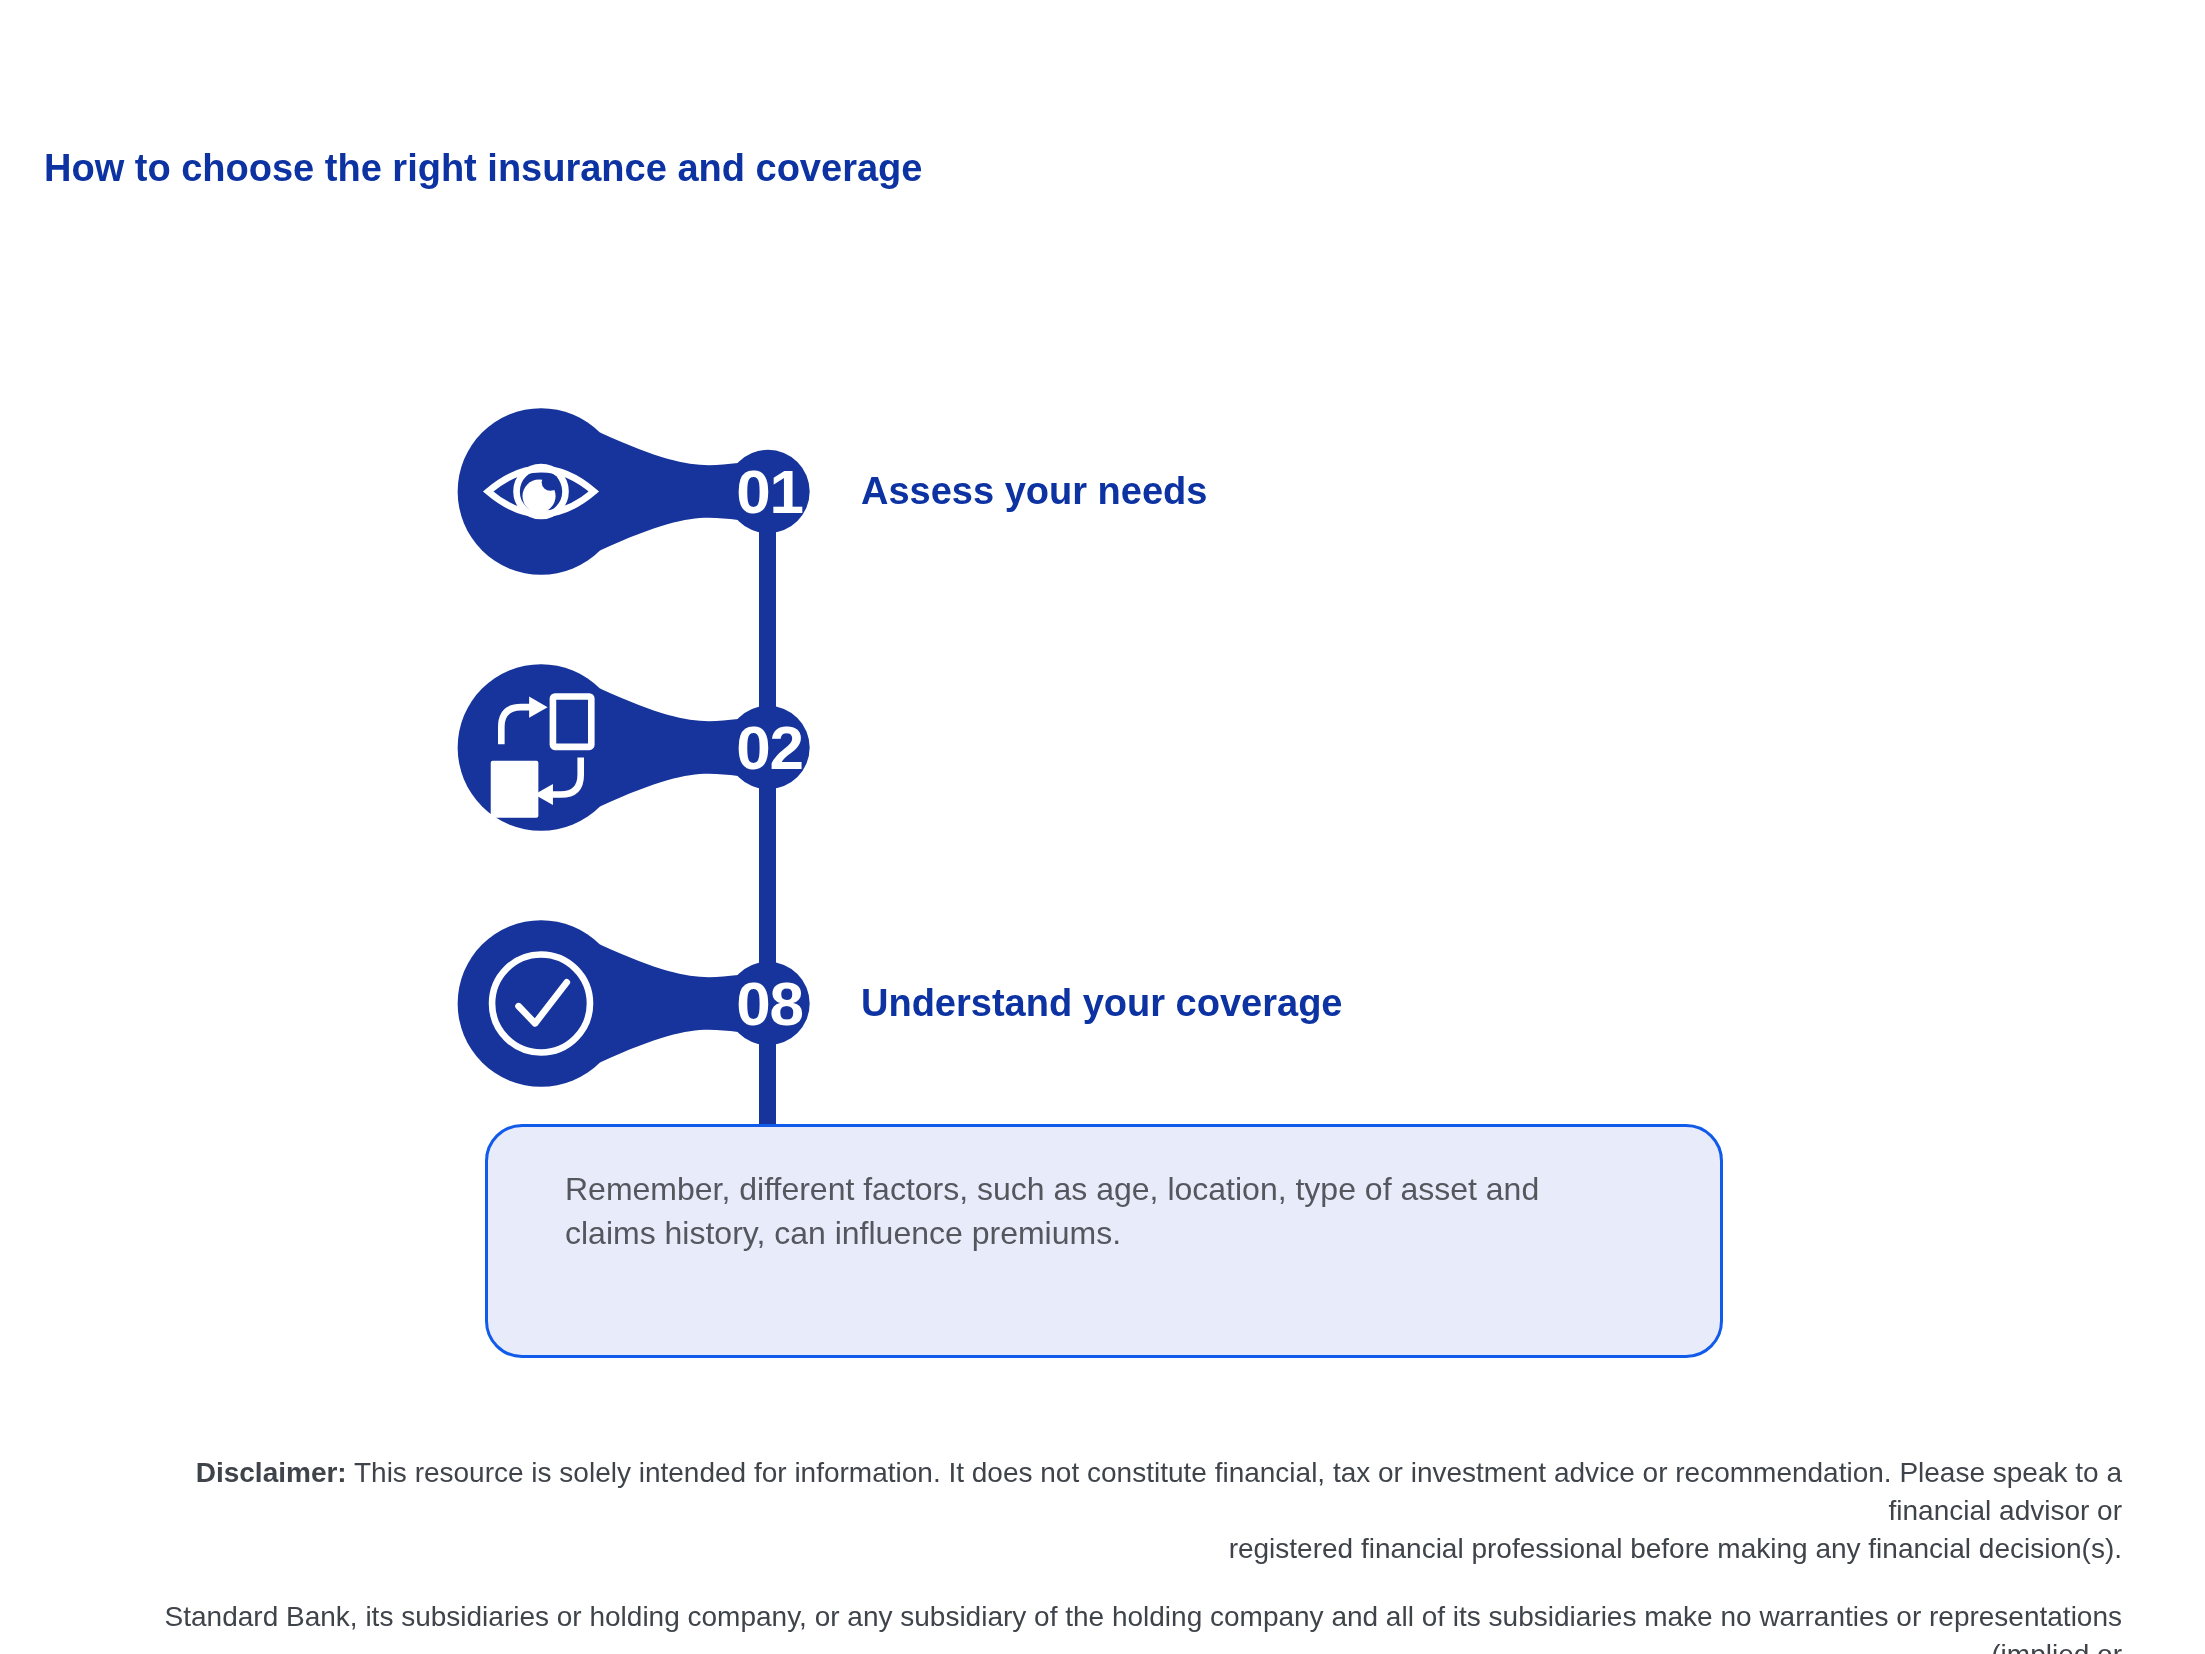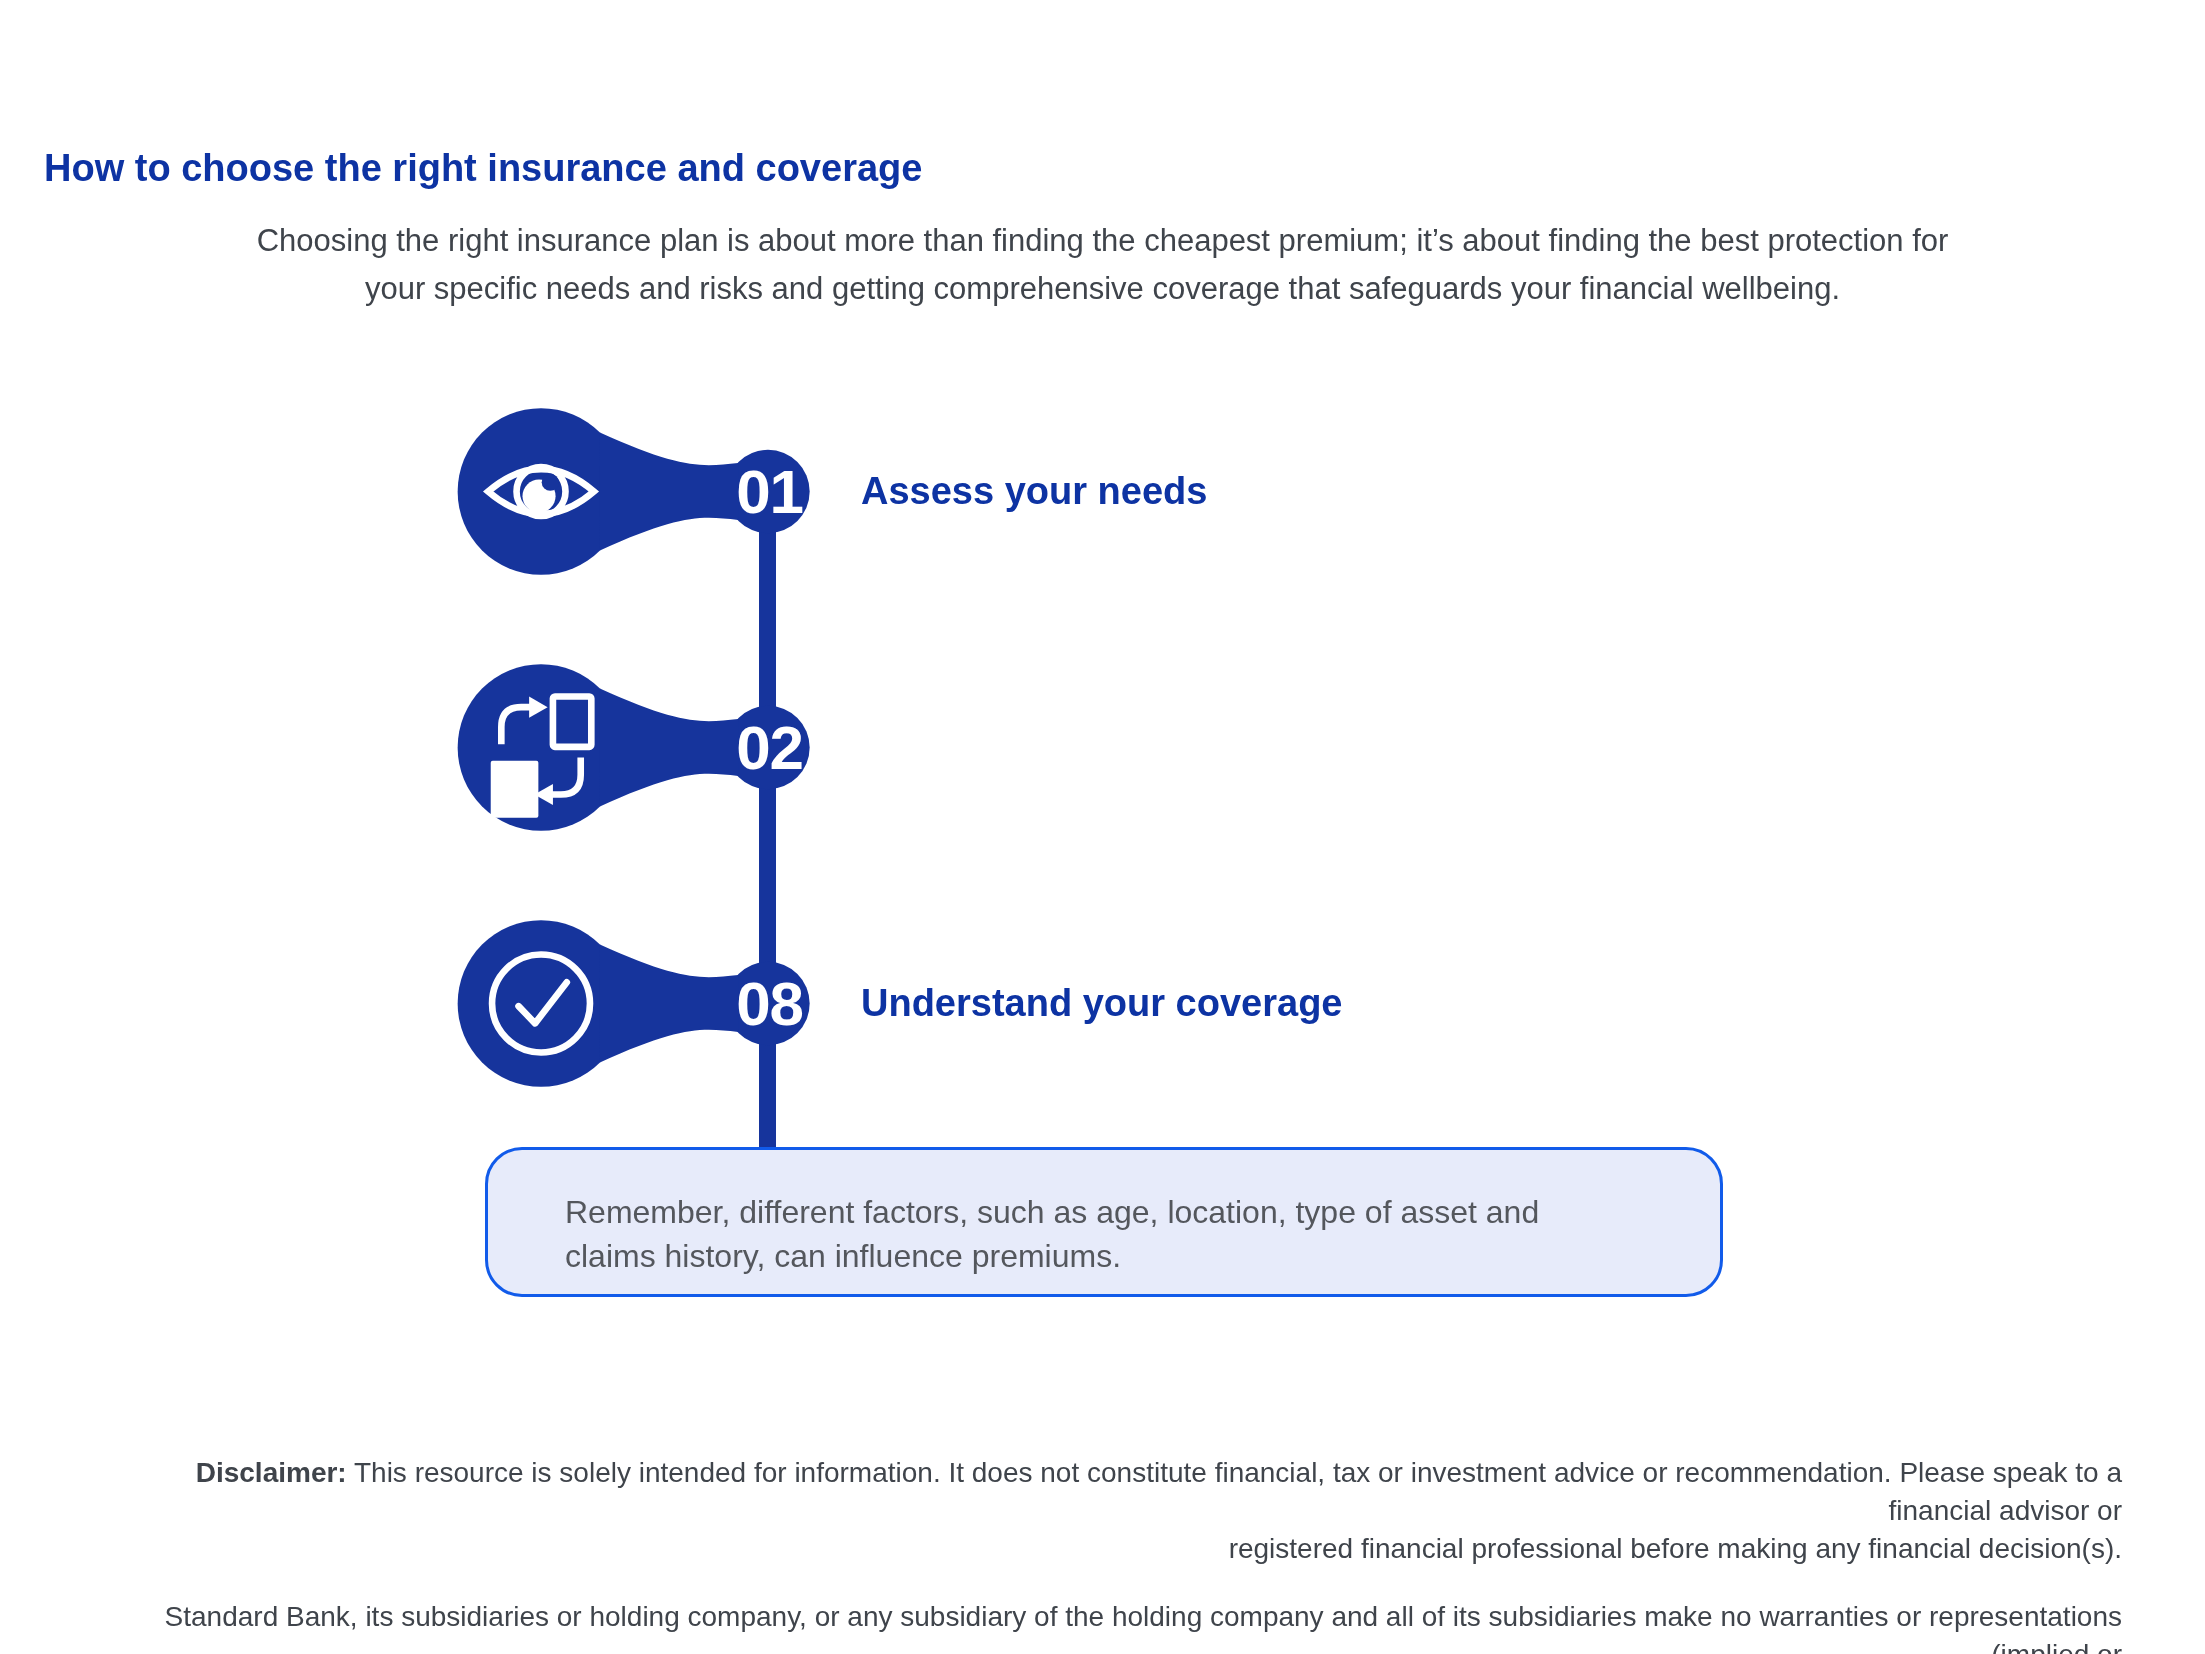--- a/index.html
+++ b/index.html
@@ -43,21 +43,21 @@
   .step-number.s2{top:706px}
   .step-number.s3{top:962px}
   .step-label{
     position:absolute;left:861px;height:83px;display:flex;align-items:center;
     font-size:38px;font-weight:bold;color:var(--text-blue);white-space:nowrap;
   }
   .step-label.s1{top:450px}
   .step-label.s2{top:706px}
   .step-label.s3{top:962px}
   .callout{
-    position:absolute;left:485px;top:1147px;width:1238px;height:150px;
+    position:absolute;left:485px;top:1124px;width:1238px;height:234px;
     background:var(--callout-bg);border:3.3px solid var(--callout-border);
     border-radius:37px;
   }
   .callout p{
     margin:40px 53px 0 77px;font-size:32px;line-height:44px;
     color:var(--callout-gray);white-space:pre-line;
   }
   .disclaimer{
     position:absolute;left:97px;top:1454px;width:2025px;
     font-size:28px;line-height:38px;color:var(--body-gray);text-align:right;
@@ -65,22 +65,20 @@
   .disclaimer p{margin:0;white-space:pre-line;}
   .disclaimer p.second{margin-top:30px;margin-left:8px;}
   .b{font-weight:bold;}
 </style>
 </head>
 <body>
 
 <div class="page">
 
   <h1 class="title">How to choose the right insurance and coverage</h1>
-  <p class="subtitle">Choosing the right insurance plan is about more than finding the cheapest premium; it’s about finding the best protection for
-your specific needs and risks and getting comprehensive coverage that safeguards your financial wellbeing.</p>
 
   <div class="vline"></div>
 
   <svg class="blob s1" width="397" height="179" viewBox="0 0 600 270">
     <circle cx="130" cy="135" r="126" fill="var(--shape-blue)"></circle>
     <circle cx="473" cy="135" r="63" fill="var(--shape-blue)"></circle>
     <path d="M219,46 C343,102 373,98 428,92 L428,178 C373,172 343,168 219,224 Z" fill="var(--shape-blue)"></path>
     <g fill="none" stroke="#ffffff" stroke-width="10">
       <path d="M50,135 Q130,67 210,135 Q130,203 50,135 Z"></path>
       <circle cx="130" cy="135" r="37"></circle>

